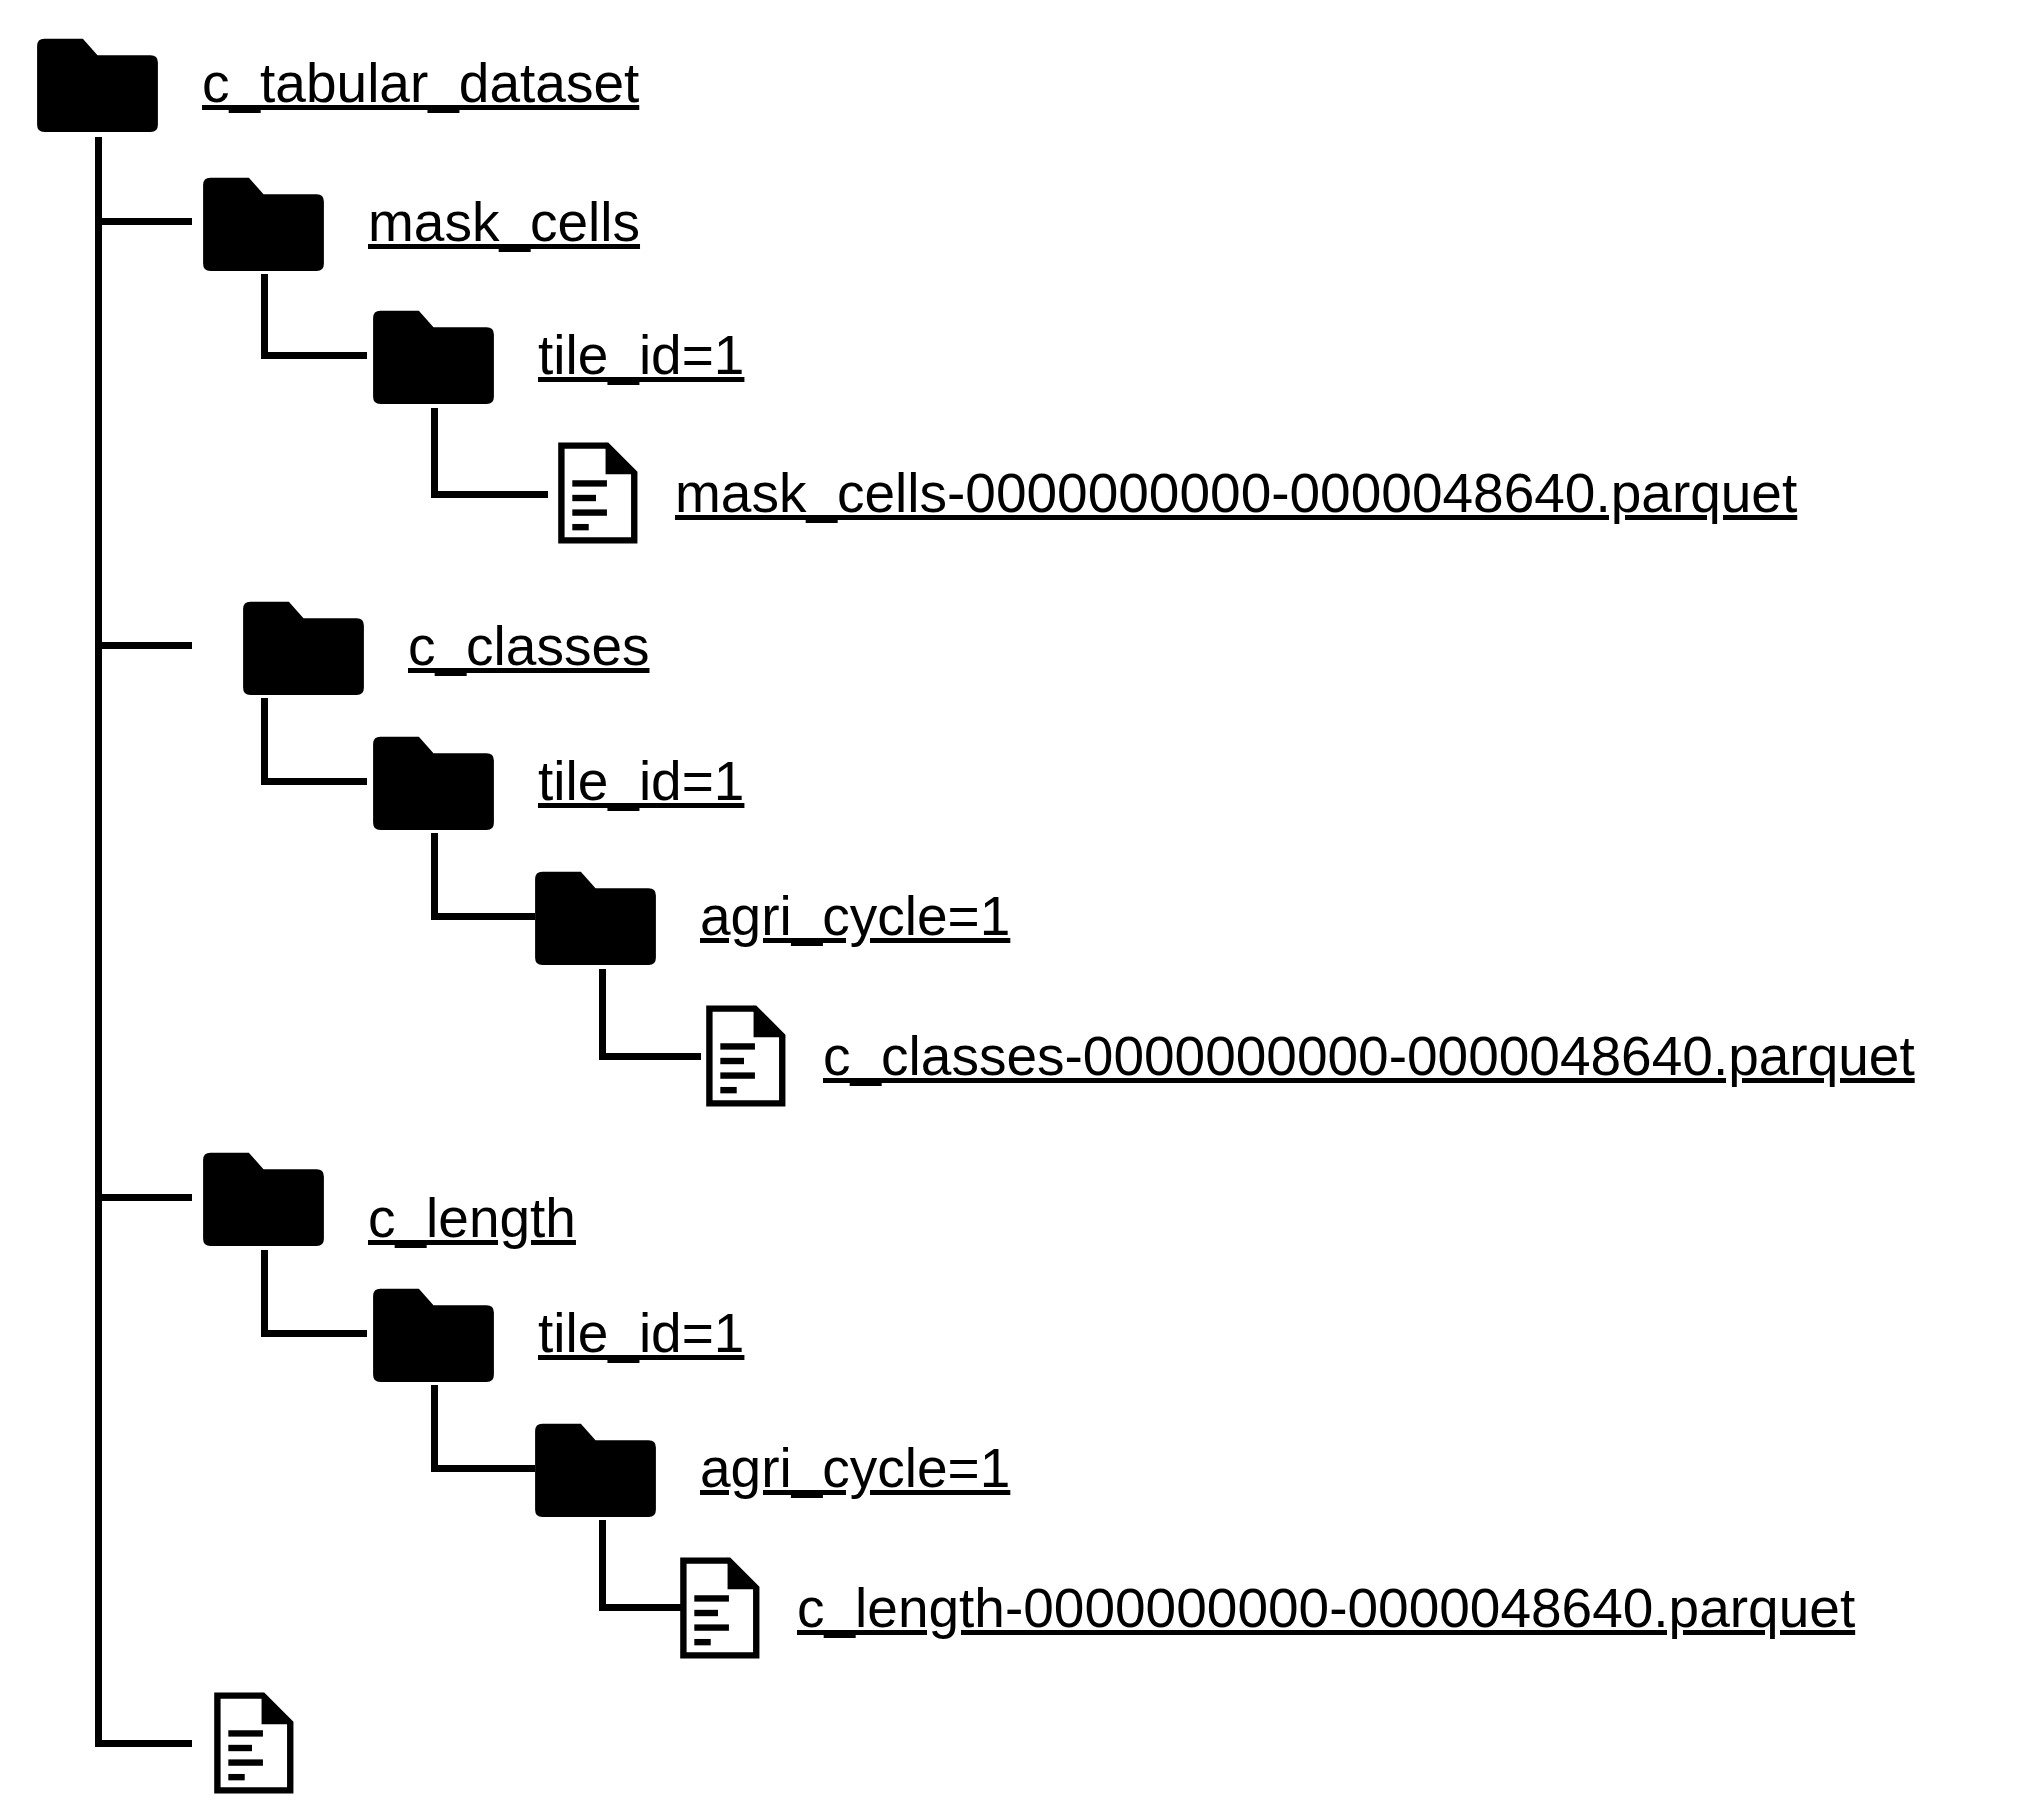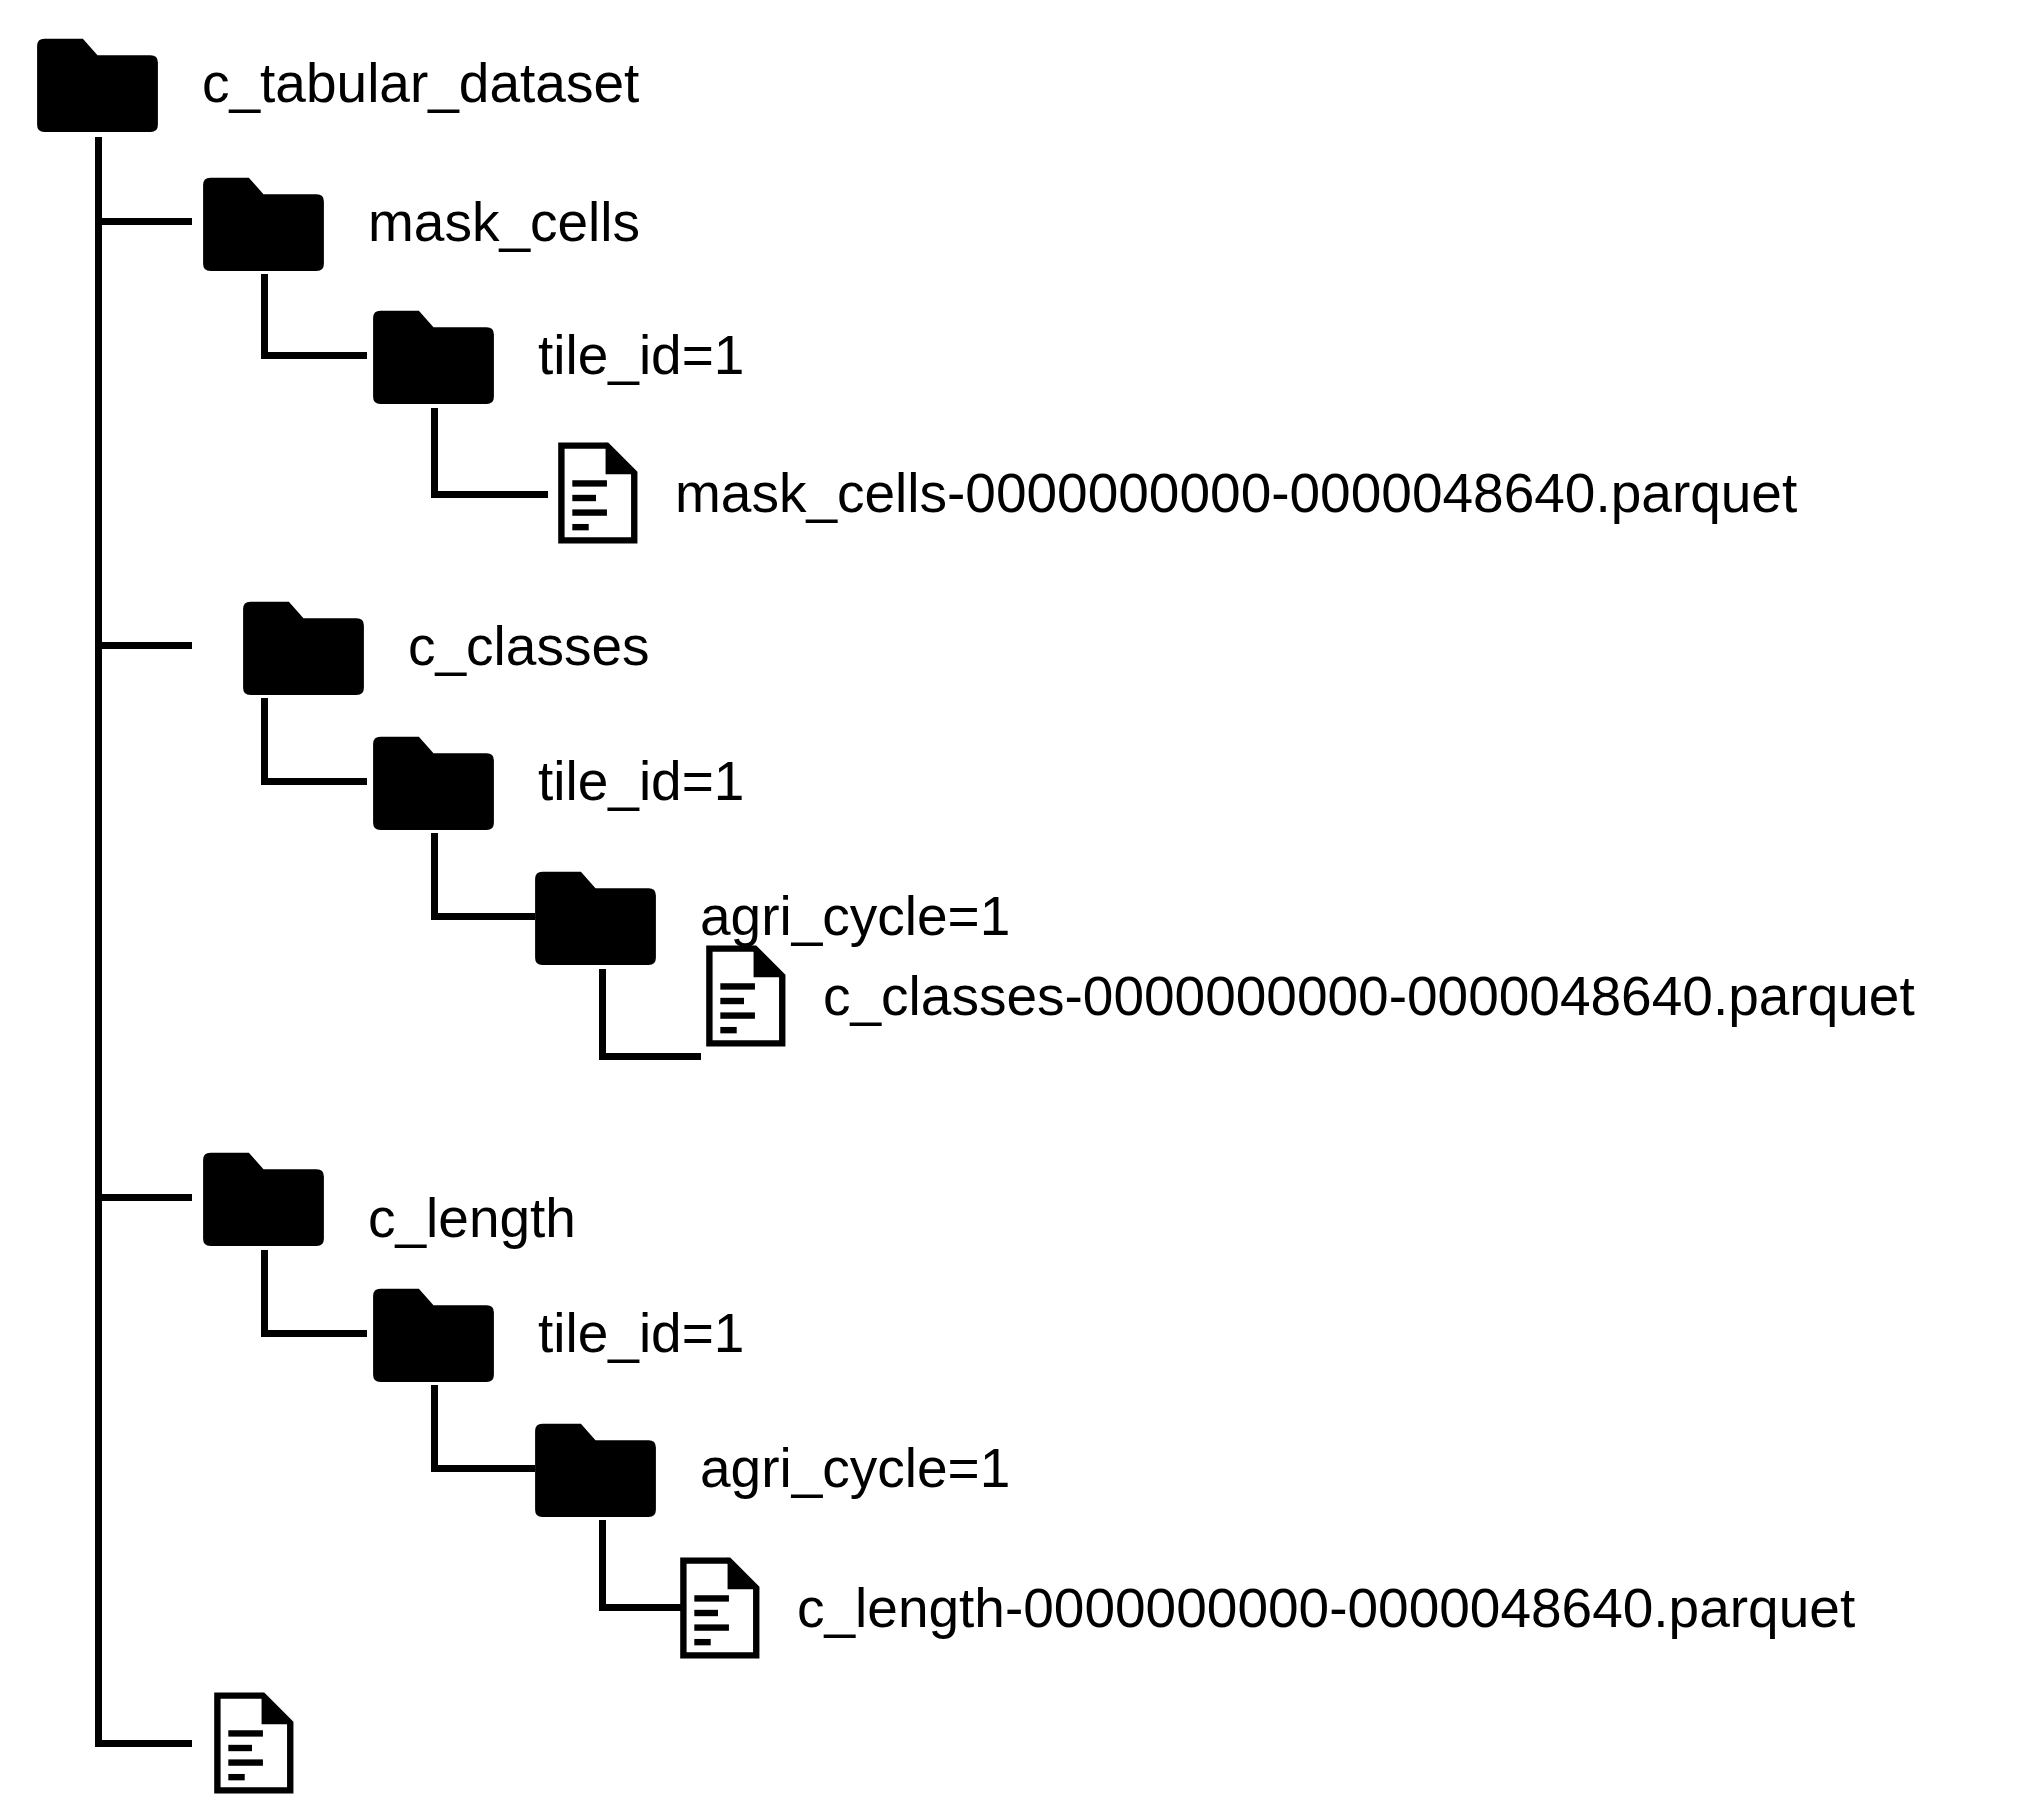--- a/index.html
+++ b/index.html
@@ -13,20 +13,21 @@
     height: 1815px;
     background: #ffffff;
     font-family: "Liberation Sans", "DejaVu Sans", sans-serif;
     overflow: hidden;
   }
   .node {
     position: absolute;
     display: flex;
     align-items: center;
     white-space: nowrap;
+    text-decoration: underline;
   }
   .node .icon { display: inline-flex; flex: 0 0 auto; }
   .node .icon svg { display: block; }
   .label {
     font-size: 55px;
     color: #000000;
     white-space: nowrap;
     line-height: 1;
   }
   .folder-node .label { margin-left: 44px; }
@@ -124,21 +125,21 @@
 
   <div class="node folder-node" style="left:535px; top:868px;">
     <span class="icon">
       <svg width="121" height="97" viewBox="0 0 132 106">
         <path fill="#000" d="M8 4 H50 L66 22 H124 Q132 22 132 30 V98 Q132 106 124 106 H8 Q0 106 0 98 V12 Q0 4 8 4 Z"></path>
       </svg>
     </span>
     <span class="label">agri_cycle=1</span>
   </div>
 
-  <div class="node file-node" style="left:702px; top:945px;">
+  <div class="node file-node" style="left:702px; top:1005px;">
     <span class="icon">
       <svg width="84" height="102" viewBox="0 0 92 112">
         <path d="M8 4 H58 L88 34 V108 H8 Z" fill="#fff" stroke="#000" stroke-width="7"></path>
         <path d="M58 4 L88 34 H58 Z" fill="#000" stroke="#000" stroke-width="3"></path>
         <rect x="20" y="42" width="38" height="7" fill="#000"></rect>
         <rect x="20" y="58" width="26" height="7" fill="#000"></rect>
         <rect x="20" y="74" width="38" height="7" fill="#000"></rect>
         <rect x="20" y="90" width="18" height="7" fill="#000"></rect>
       </svg>
     </span>

